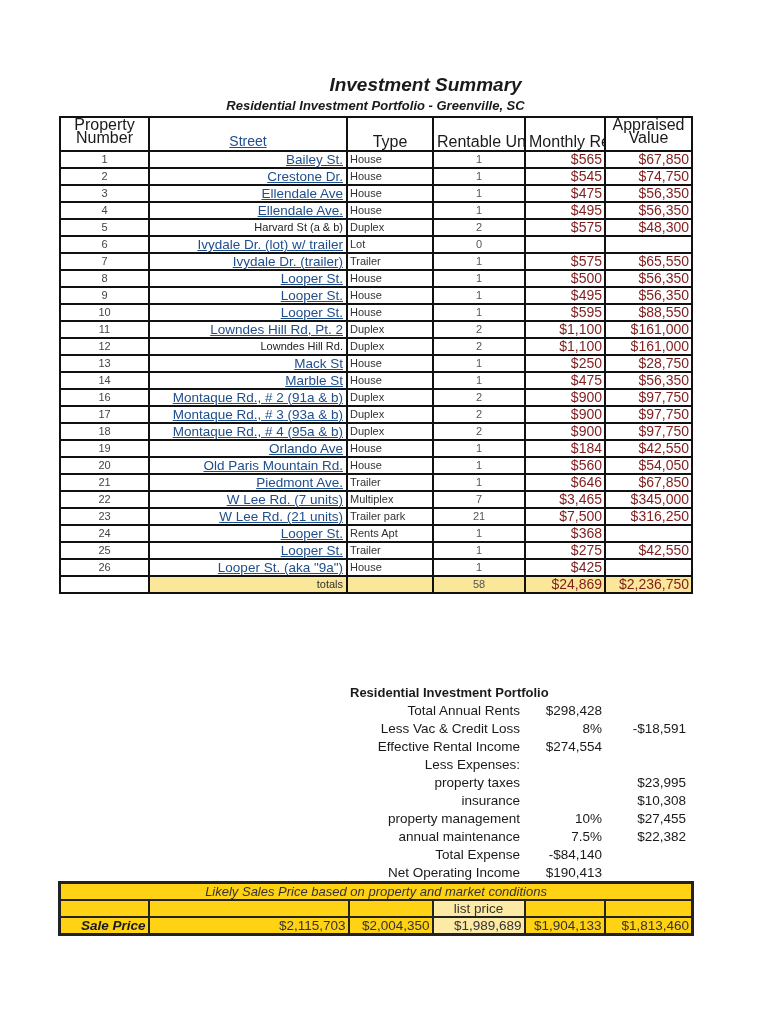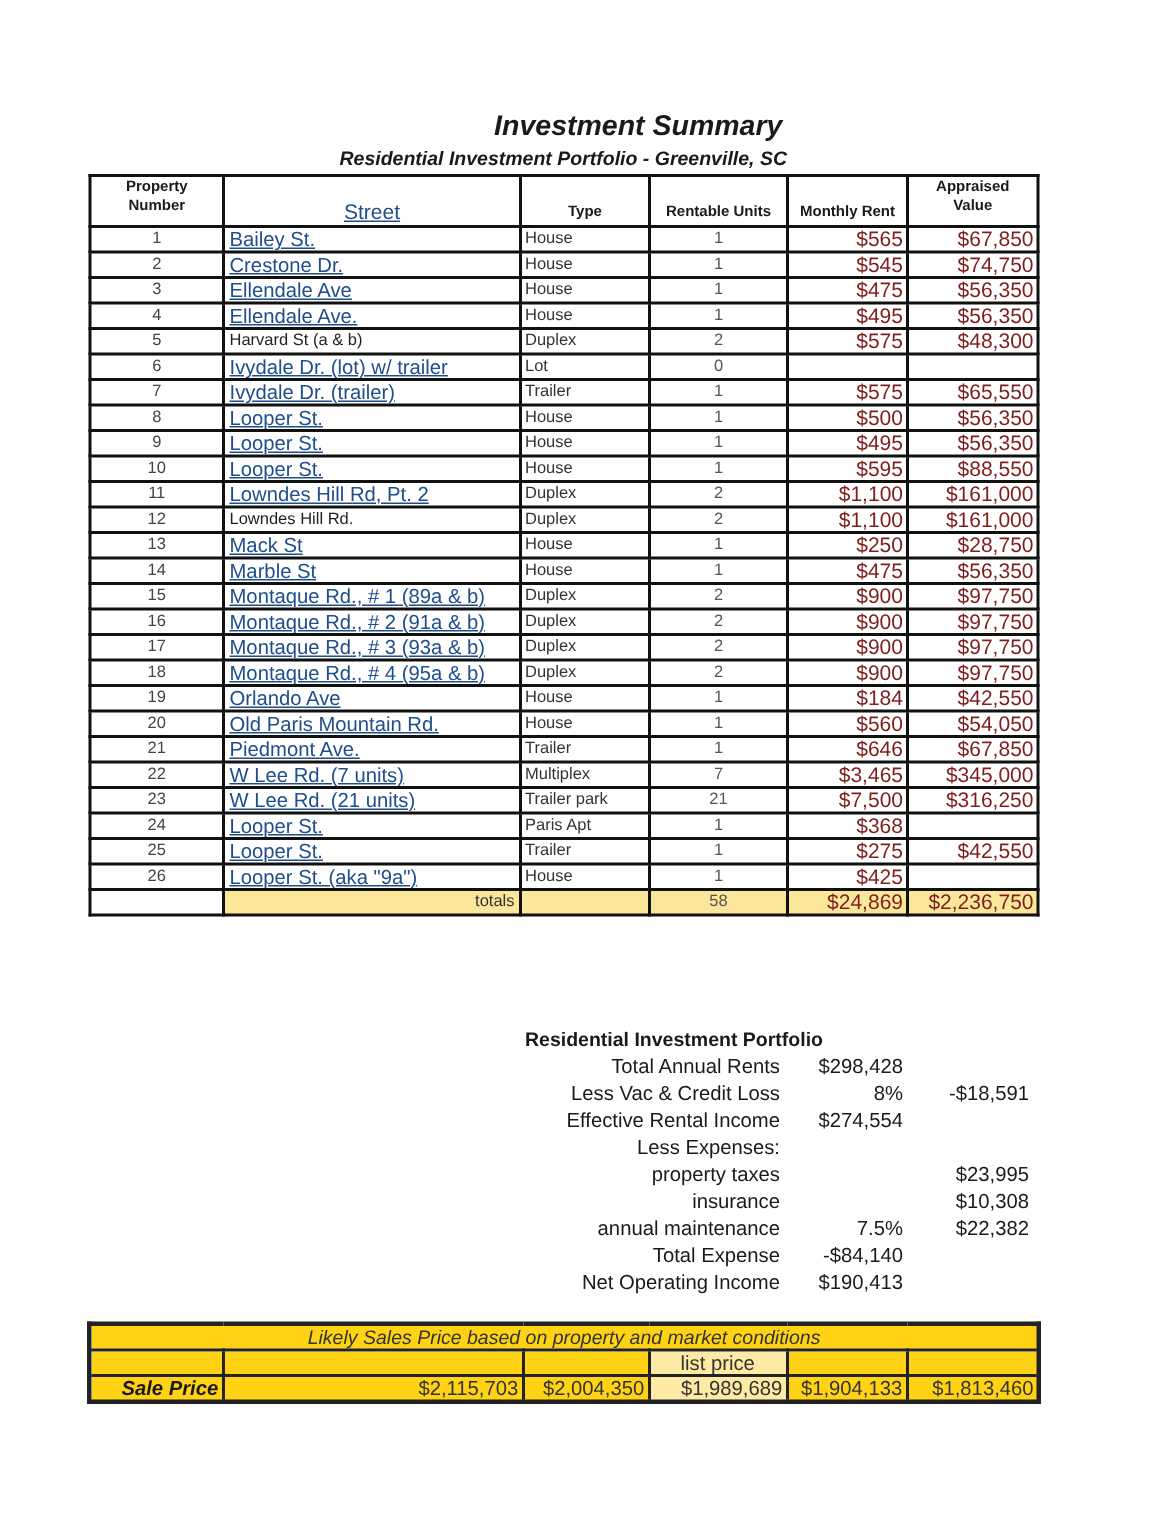--- a/index.html
+++ b/index.html
@@ -2,25 +2,25 @@
 <html><head>
 <meta charset="utf-8">
 <style>
   html, body { margin: 0; padding: 0; background: #ffffff; }
   body { width: 771px; height: 1024px; position: relative; font-family: "Liberation Sans", sans-serif; color: #1a1a1a; overflow: hidden; }
   .title { position: absolute; left: 0; width: 771px; top: 74px; text-align: center; font-size: 19px; font-weight: bold; font-style: italic; padding-left: 40px; }
   .subtitle { position: absolute; left: 0; width: 751px; top: 98px; text-align: center; font-size: 13px; font-weight: bold; font-style: italic; }
 
   table.main { position: absolute; left: 59px; top: 116px; border-collapse: collapse; width: 632px; table-layout: fixed; }
   table.main td, table.main th { border: 2px solid #111; padding: 0 3px; height: 15px; line-height: 15px; overflow: hidden; white-space: nowrap; }
-  table.main th { font-size: 10px; font-weight: bold; height: 30px; line-height: 13px; vertical-align: bottom; padding-bottom: 2px; }
+  table.main th { font-size: 16px; font-weight: normal; height: 30px; line-height: 13px; vertical-align: bottom; padding-bottom: 2px; }
   table.main th.street-h { font-size: 14px; font-weight: normal; color: #1f4e8c; text-decoration: underline; vertical-align: bottom; }
   table.main th.tl { vertical-align: top; }
   table.main td.num { text-align: center; font-size: 11px; color: #444; }
-  table.main td.street { font-size: 13.5px; color: #1f4e8c; }
+  table.main td.street { font-size: 13.5px; color: #1f4e8c; text-align: right; }
   table.main td.street.link { text-decoration: underline; }
   table.main td.street.plain { font-size: 11px; color: #222; text-decoration: none; }
   table.main td.type { font-size: 11px; color: #333; padding-left: 2px; }
   table.main td.units { text-align: center; font-size: 11px; color: #555; }
   table.main td.money { text-align: right; font-size: 14px; color: #7f1d1d; padding-right: 2px; }
   table.main tr.totals td.yellow { background: #fbe79a; }
   table.main tr.totals td.lbl { text-align: right; font-size: 11px; color: #333; }
   table.main tr.totals td.units { color: #555; }
 
   .summary { position: absolute; left: 340px; top: 684px; width: 360px; }
@@ -176,28 +176,20 @@
       </tr>
       <tr>
         <td class="num">14</td>
         <td class="street link">Marble St</td>
         <td class="type">House</td>
         <td class="units">1</td>
         <td class="money">$475</td>
         <td class="money">$56,350</td>
       </tr>
       <tr>
-        <td class="num">15</td>
-        <td class="street link">Montaque Rd., # 1 (89a &amp; b)</td>
-        <td class="type">Duplex</td>
-        <td class="units">2</td>
-        <td class="money">$900</td>
-        <td class="money">$97,750</td>
-      </tr>
-      <tr>
         <td class="num">16</td>
         <td class="street link">Montaque Rd., # 2 (91a &amp; b)</td>
         <td class="type">Duplex</td>
         <td class="units">2</td>
         <td class="money">$900</td>
         <td class="money">$97,750</td>
       </tr>
       <tr>
         <td class="num">17</td>
         <td class="street link">Montaque Rd., # 3 (93a &amp; b)</td>
@@ -250,21 +242,21 @@
         <td class="num">23</td>
         <td class="street link">W Lee Rd. (21 units)</td>
         <td class="type">Trailer park</td>
         <td class="units">21</td>
         <td class="money">$7,500</td>
         <td class="money">$316,250</td>
       </tr>
       <tr>
         <td class="num">24</td>
         <td class="street link">Looper St.</td>
-        <td class="type">Paris Apt</td>
+        <td class="type">Rents Apt</td>
         <td class="units">1</td>
         <td class="money">$368</td>
         <td class="money"></td>
       </tr>
       <tr>
         <td class="num">25</td>
         <td class="street link">Looper St.</td>
         <td class="type">Trailer</td>
         <td class="units">1</td>
         <td class="money">$275</td>
@@ -318,20 +310,25 @@
         <span class="lab">property taxes</span>
         <span class="v1"></span>
         <span class="v2">$23,995</span>
       </div>
       <div class="row">
         <span class="lab">insurance</span>
         <span class="v1"></span>
         <span class="v2">$10,308</span>
       </div>
       <div class="row">
+        <span class="lab">property management</span>
+        <span class="v1">10%</span>
+        <span class="v2">$27,455</span>
+      </div>
+      <div class="row">
         <span class="lab">annual maintenance</span>
         <span class="v1">7.5%</span>
         <span class="v2">$22,382</span>
       </div>
       <div class="row">
         <span class="lab">Total Expense</span>
         <span class="v1">-$84,140</span>
         <span class="v2"></span>
       </div>
       <div class="row">

